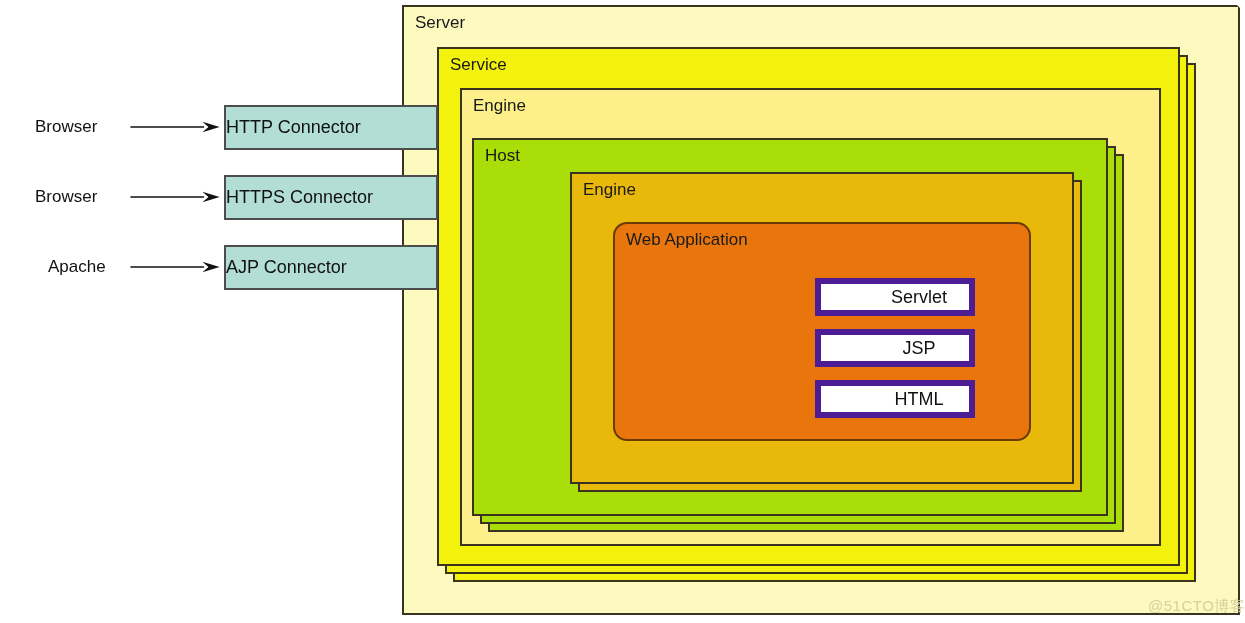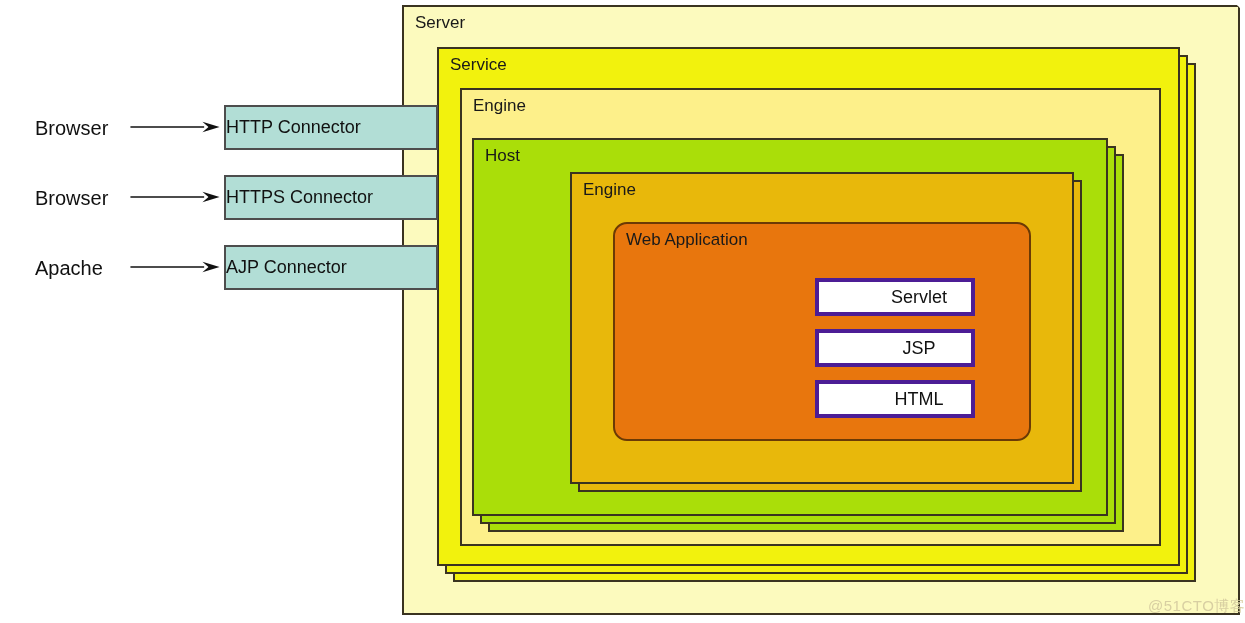--- a/index.html
+++ b/index.html
@@ -57,34 +57,34 @@
     box-sizing: border-box;
     border: 2px solid #4d4d4d;
     display: flex;
     align-items: center;
     justify-content: flex-start;
     font-size: 18px;
     color: #111111;
   }
   .ext-label {
     position: absolute;
-    font-size: 20px;
+    font-size: 17px;
     color: #111111;
     white-space: nowrap;
   }
   .arrow {
     position: absolute;
     height: 12px;
   }
 
   
   .webapp-box {
     position: absolute;
     box-sizing: border-box;
-    border: 4px solid #4c1d95;
+    border: 6px solid #4c1d95;
     background: #ffffff;
     display: flex;
     align-items: center;
     justify-content: center;
     font-size: 18px;
     color: #111111;
     padding-left: 48px;
   }
   .webapp-round {
     position: absolute;
@@ -149,21 +149,21 @@
   <div class="webapp-box" style="left:815px; top:329px; width:160px; height:38px;">
     <span>JSP</span>
   </div>
 
   <div class="ext-label" style="left:35px; top:117px;">
     <span>Browser</span>
   </div>
   <div class="ext-label" style="left:35px; top:187px;">
     <span>Browser</span>
   </div>
-  <div class="ext-label" style="left:35px; top:257px;">
+  <div class="ext-label" style="left:48px; top:257px;">
     <span>Apache</span>
   </div>
 
   <svg class="arrow" style="left:123px; top:121px;" width="104" height="14" viewBox="0 0 104 14">
     <line x1="0" y1="7" x2="86" y2="7" stroke="#111111" stroke-width="2"></line>
     <path d="M 84 1 L 104 7 L 84 13 L 91 7 Z" fill="#111111"></path>
   </svg>
   <svg class="arrow" style="left:123px; top:191px;" width="104" height="14" viewBox="0 0 104 14">
     <line x1="0" y1="7" x2="86" y2="7" stroke="#111111" stroke-width="2"></line>
     <path d="M 84 1 L 104 7 L 84 13 L 91 7 Z" fill="#111111"></path>

